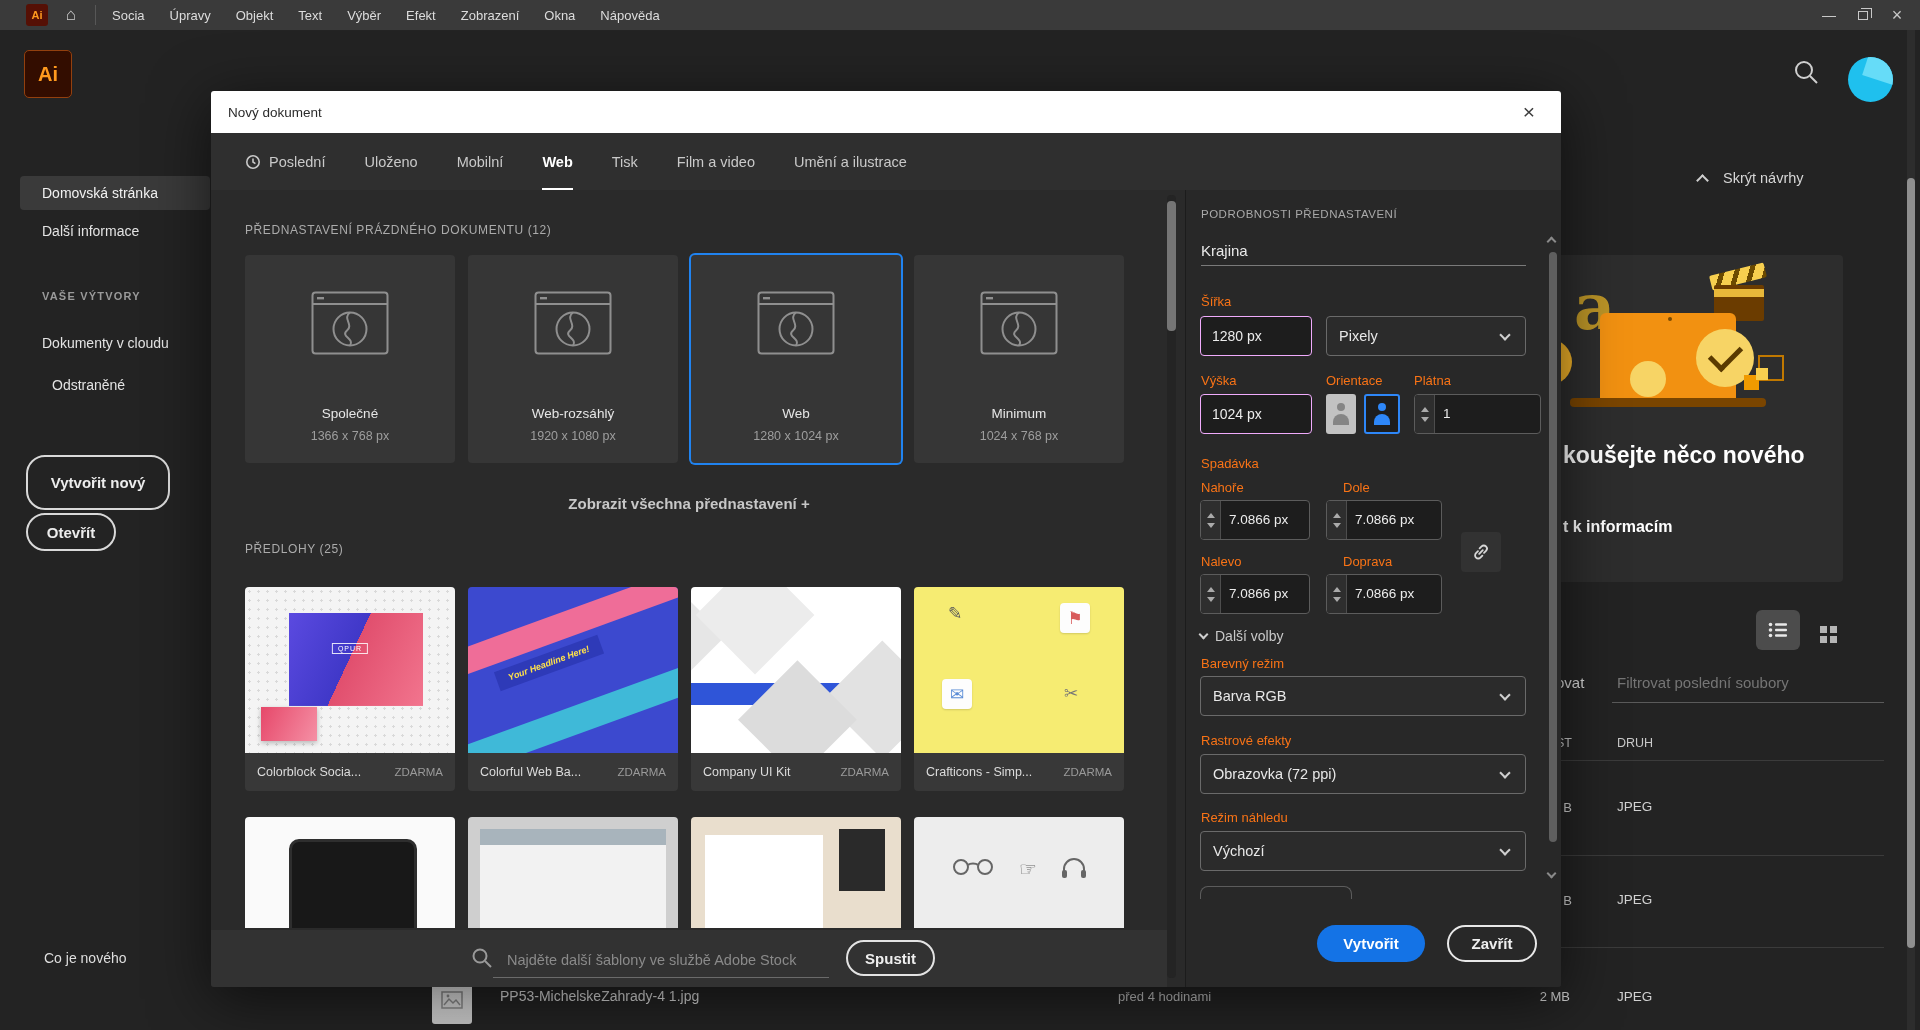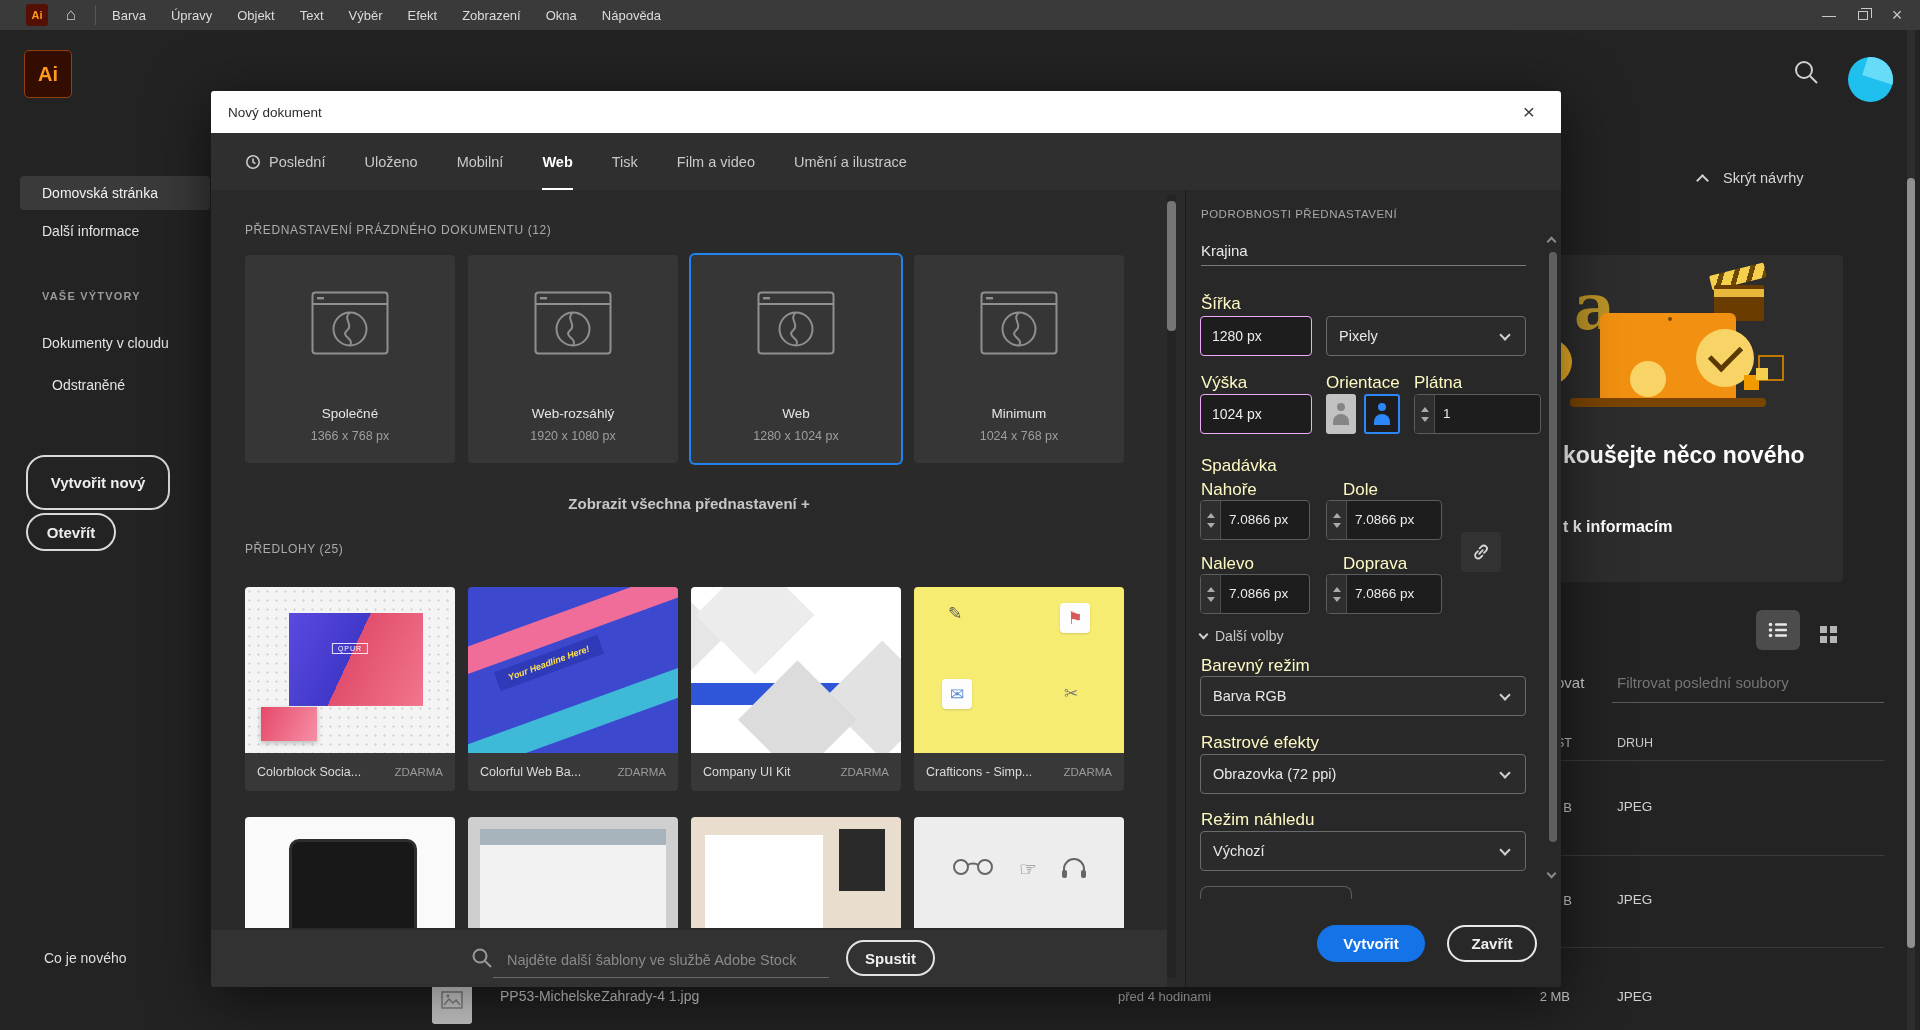--- a/index.html
+++ b/index.html
@@ -154,21 +154,21 @@
   #strip-search-icon { position:absolute; left:260px; top:17px; }
   #strip-placeholder { position:absolute; left:296px; top:22px; color:#8a8a8a; font-size:14.5px; }
   #strip-underline { position:absolute; left:282px; top:47px; width:336px; height:1px; background:#6a6a6a; }
   #strip-launch { position:absolute; left:635px; top:10px; width:89px; height:36px; border:2px solid #e3e3e3; border-radius:18px; color:#efefef; font-size:15px; font-weight:bold; display:flex; align-items:center; justify-content:center; background:transparent; }
 
   #main-scroll-track { position:absolute; left:956px; top:104px; width:9px; height:783px; background:#242424; border-radius:4px; }
   #main-scroll-thumb { position:absolute; left:956px; top:110px; width:9px; height:130px; background:#757575; border-radius:4px; }
 
   
   #panel { position:absolute; left:974px; top:99px; width:376px; height:797px; background:#282828; border-left:1px solid #1c1c1c; border-radius:0 0 3px 0; }
-  .plabel { position:absolute; color:#fef9c3; font-size:17px; }
+  .plabel { position:absolute; color:#f97316; font-size:13px; }
   #panel-heading { position:absolute; left:15px; top:18px; color:#a9a9a9; font-size:11.5px; letter-spacing:.5px; }
   #doc-name { position:absolute; left:15px; top:46px; width:325px; height:30px; line-height:30px; color:#e9e9e9; font-size:15px; border-bottom:1px solid #7a7a7a; }
   .pinput { position:absolute; height:40px; background:#1d1d1d; border:1px solid #f0abfc; border-radius:4px; color:#ececec; font-size:14px; line-height:38px; padding-left:11px; white-space:nowrap; overflow:hidden; }
   .pselect { position:absolute; height:40px; background:#2b2b2b; border:1px solid #6a6a6a; border-radius:4px; color:#e8e8e8; font-size:14.5px; line-height:38px; padding-left:12px; }
   .pselect .chev { position:absolute; right:16px; top:14px; width:8px; height:8px; border-color:#cfcfcf; transform:rotate(45deg); }
   .stepper { position:absolute; height:40px; border:1px solid #5c5c5c; border-radius:4px; display:flex; overflow:hidden; background:#1d1d1d; }
   .stepper .arrows { width:20px; background:#2e2e2e; border-right:1px solid #4d4d4d; display:flex; flex-direction:column; align-items:center; justify-content:center; gap:5px; }
   .tri-up { width:0; height:0; border-left:4px solid transparent; border-right:4px solid transparent; border-bottom:5px solid #aaaaaa; }
   .tri-down { width:0; height:0; border-left:4px solid transparent; border-right:4px solid transparent; border-top:5px solid #aaaaaa; }
   .stepper .val { flex:1; color:#ececec; font-size:13.5px; line-height:38px; padding-left:8px; white-space:nowrap; overflow:hidden; }
@@ -195,21 +195,21 @@
 <body>
 
 <div id="app">
 
   <div id="titlebar">
     <span id="mini-logo">Ai</span>
     <span id="home-btn">⌂</span>
     <span id="menu-sep"></span>
     <div id="menubar">
 
-    <span class="menu-item">Barva</span>
+    <span class="menu-item">Socia</span>
         <span class="menu-item">Úpravy</span>
         <span class="menu-item">Objekt</span>
         <span class="menu-item">Text</span>
         <span class="menu-item">Výběr</span>
         <span class="menu-item">Efekt</span>
         <span class="menu-item">Zobrazení</span>
         <span class="menu-item">Okna</span>
         <span class="menu-item">Nápověda</span>
       </div>
     <div id="win-controls">

